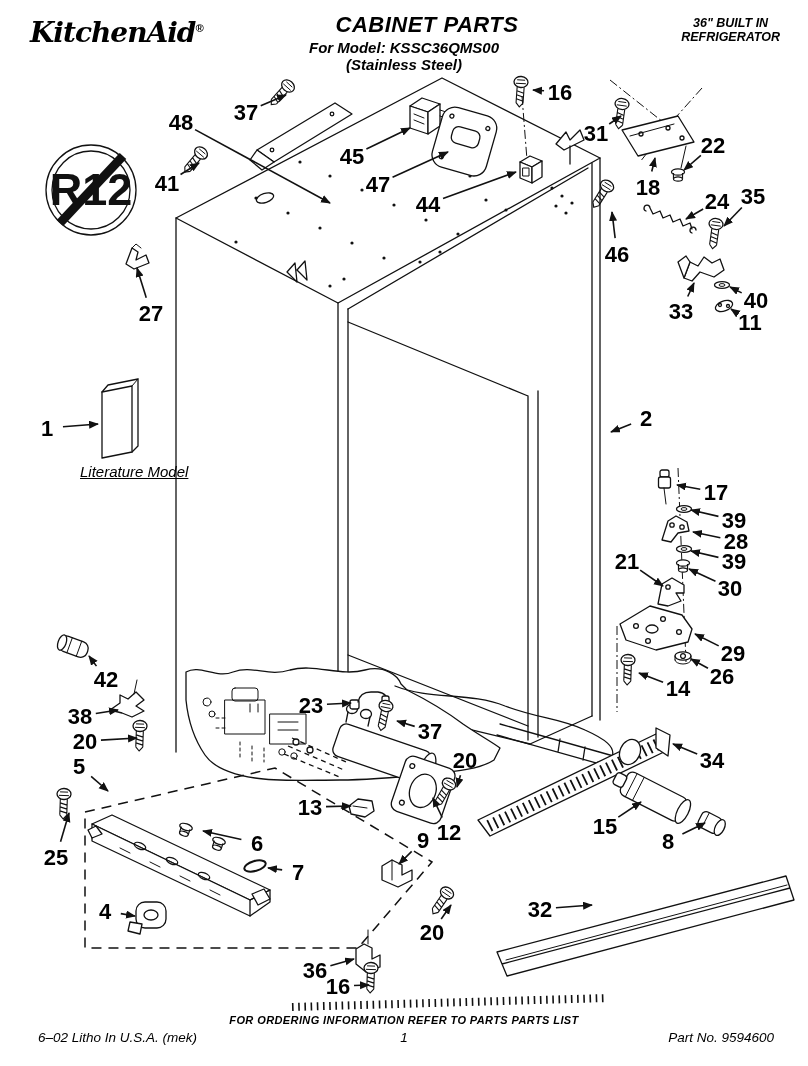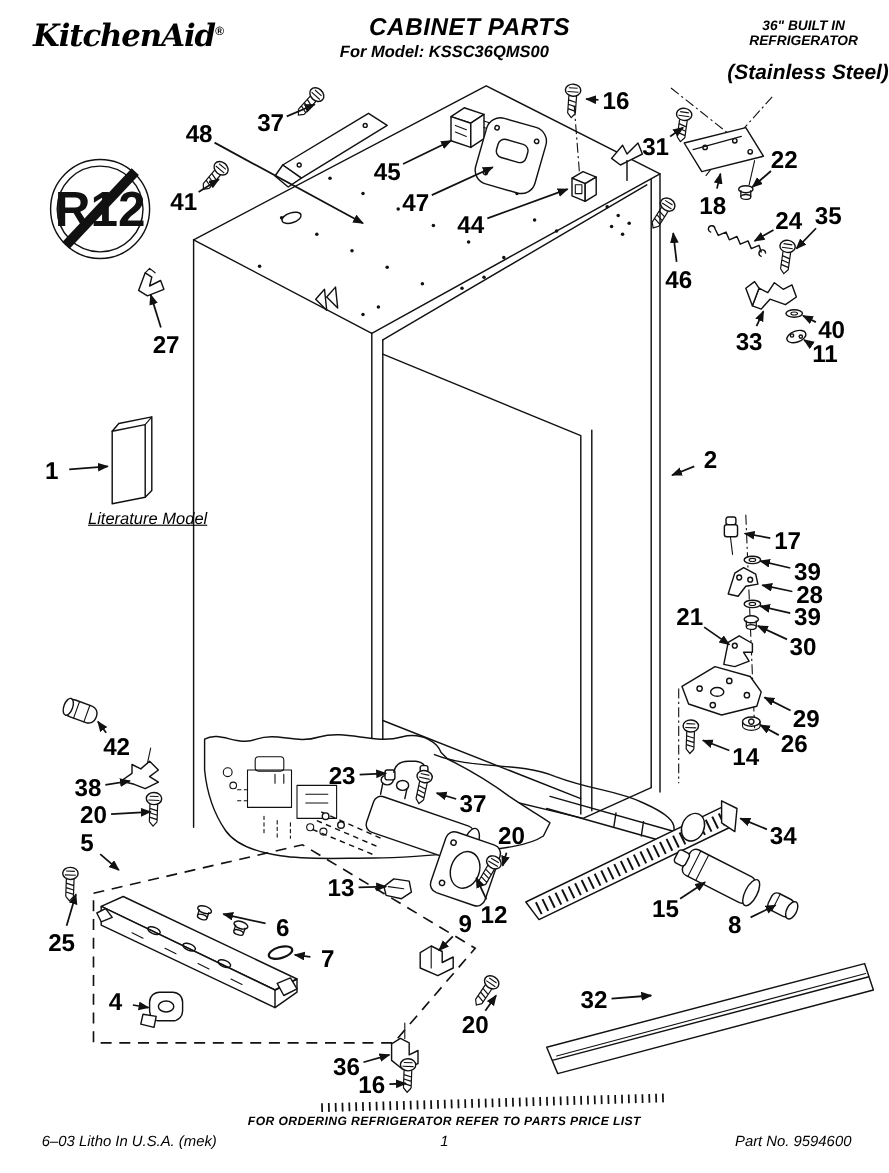--- a/index.html
+++ b/index.html
@@ -3,21 +3,21 @@
 <meta charset="utf-8">
 <style>
   html,body{margin:0;padding:0;background:#fff;}
   body{width:808px;height:1066px;position:relative;font-family:"Liberation Sans",sans-serif;color:#000;overflow:hidden;}
   .abs{position:absolute;font-style:italic;}
   #brand{left:30px;top:16px;font-size:28px;font-weight:bold;letter-spacing:-1px;font-family:"DejaVu Serif","Liberation Serif",serif;}
   #brand sup{font-size:11px;font-family:"Liberation Sans",sans-serif;}
   #title-block{left:0;right:0;top:12px;text-align:center;}
   #page-title{font-size:22px;font-weight:bold;letter-spacing:0.5px;margin-left:46px;}
   #model-line{font-size:15px;font-weight:bold;margin-top:1px;}
-  #finish-line{font-size:19px;font-weight:bold;text-align:right;}
+  #finish-line{font-size:15px;font-weight:bold;}
   #corner-block{right:28px;top:16px;text-align:center;font-size:12.5px;font-weight:bold;line-height:1.15;}
   #footer-note{left:0;right:0;top:1014px;text-align:center;font-size:11px;font-weight:bold;letter-spacing:0.4px;}
   #footer-row{left:0;right:0;top:1030px;font-size:13.5px;}
   #footer-litho{position:absolute;left:38px;top:0;}
   #footer-page{position:absolute;left:0;right:0;text-align:center;top:0;}
   #footer-part{position:absolute;right:34px;top:0;}
   #lit-label{left:80px;top:463px;font-size:15px;text-decoration:underline;}
   svg{position:absolute;left:0;top:0;}
   svg *{vector-effect:non-scaling-stroke;}
   .ln{fill:none;stroke:#111;stroke-width:1.3;stroke-linejoin:round;stroke-linecap:round;}
@@ -435,18 +435,18 @@
       <text x="432" y="932" text-anchor="middle" dominant-baseline="central" class="callout-text">20</text>
       <line x1="330.39919481578244" y1="965.6566373596511" x2="354" y2="959" stroke="#111111" stroke-width="1.6" marker-end="url(#arrow)"></line>
       <text x="315" y="970" text-anchor="middle" dominant-baseline="central" class="callout-text">36</text>
       <line x1="353.9916818294352" y1="985.4841392958247" x2="369" y2="985" stroke="#111111" stroke-width="1.6" marker-end="url(#arrow)"></line>
       <text x="338" y="986" text-anchor="middle" dominant-baseline="central" class="callout-text">16</text>
     </g>
 </svg>
 
 <div class="abs" id="lit-label">Literature Model</div>
 
-<div class="abs" id="footer-note">FOR ORDERING REFRIGERATOR REFER TO PARTS PRICE LIST</div>
+<div class="abs" id="footer-note">FOR ORDERING INFORMATION REFER TO PARTS PARTS LIST</div>
 <div class="abs" id="footer-row">
-  <span id="footer-litho">6–03 Litho In U.S.A. (mek)</span>
+  <span id="footer-litho">6–02 Litho In U.S.A. (mek)</span>
   <span id="footer-page">1</span>
   <span id="footer-part">Part No. 9594600</span>
 </div>
 
 </body></html>

